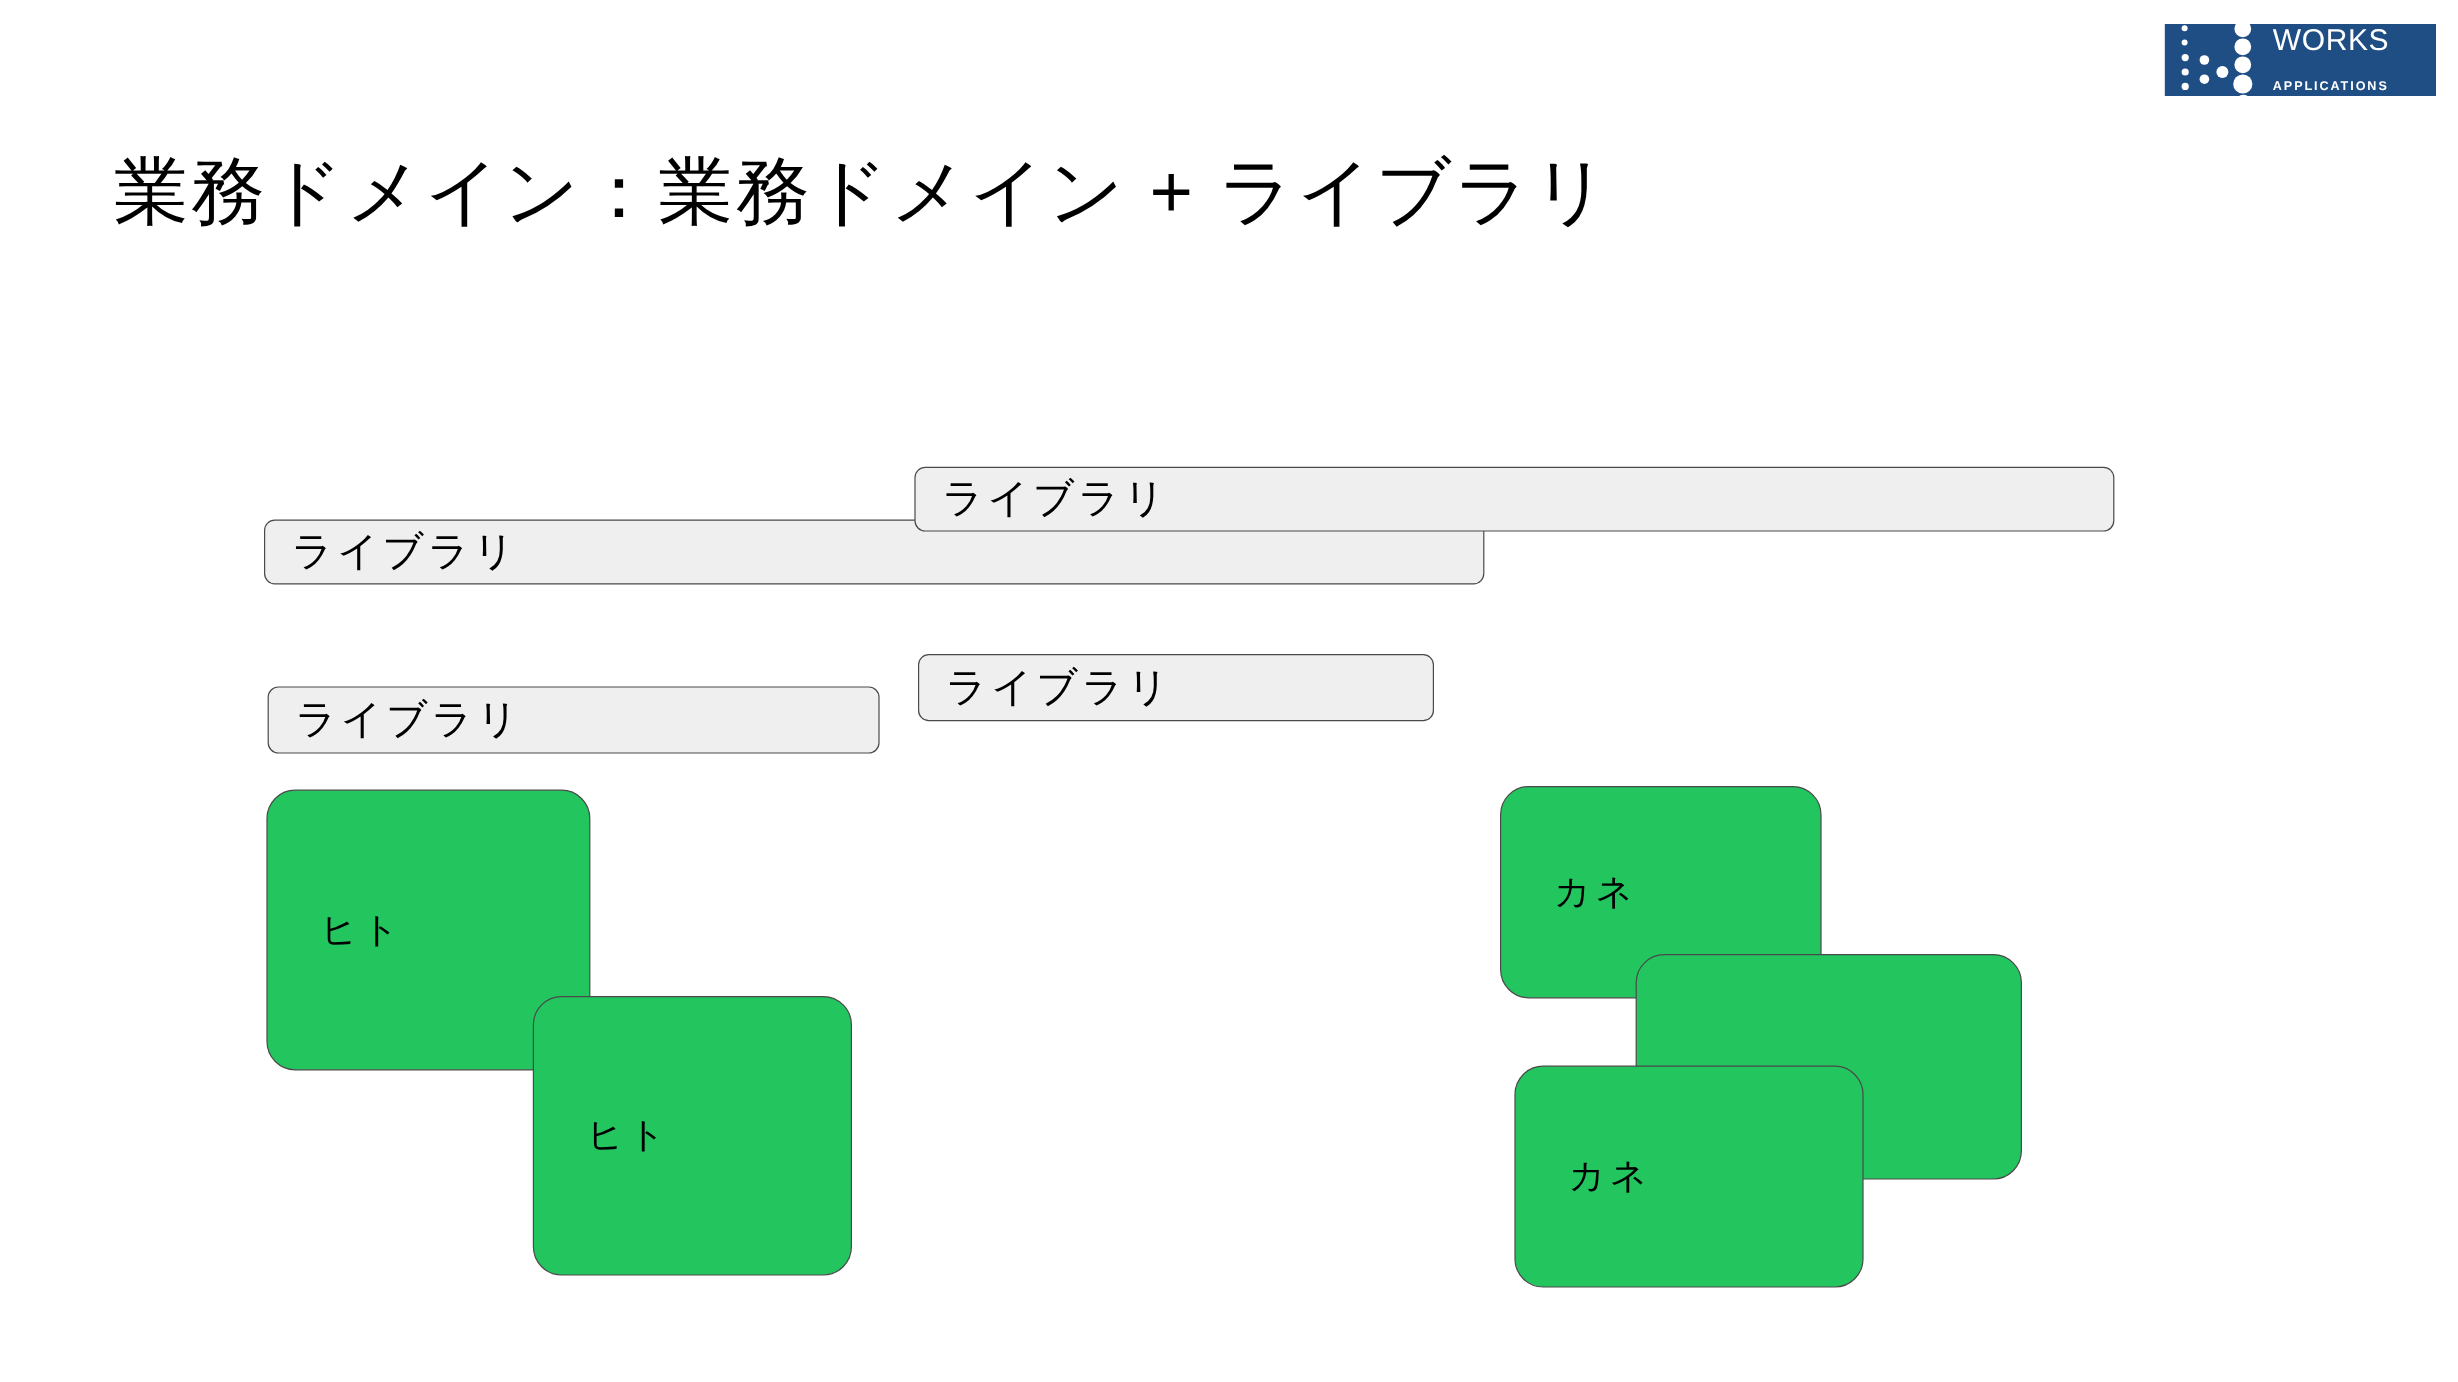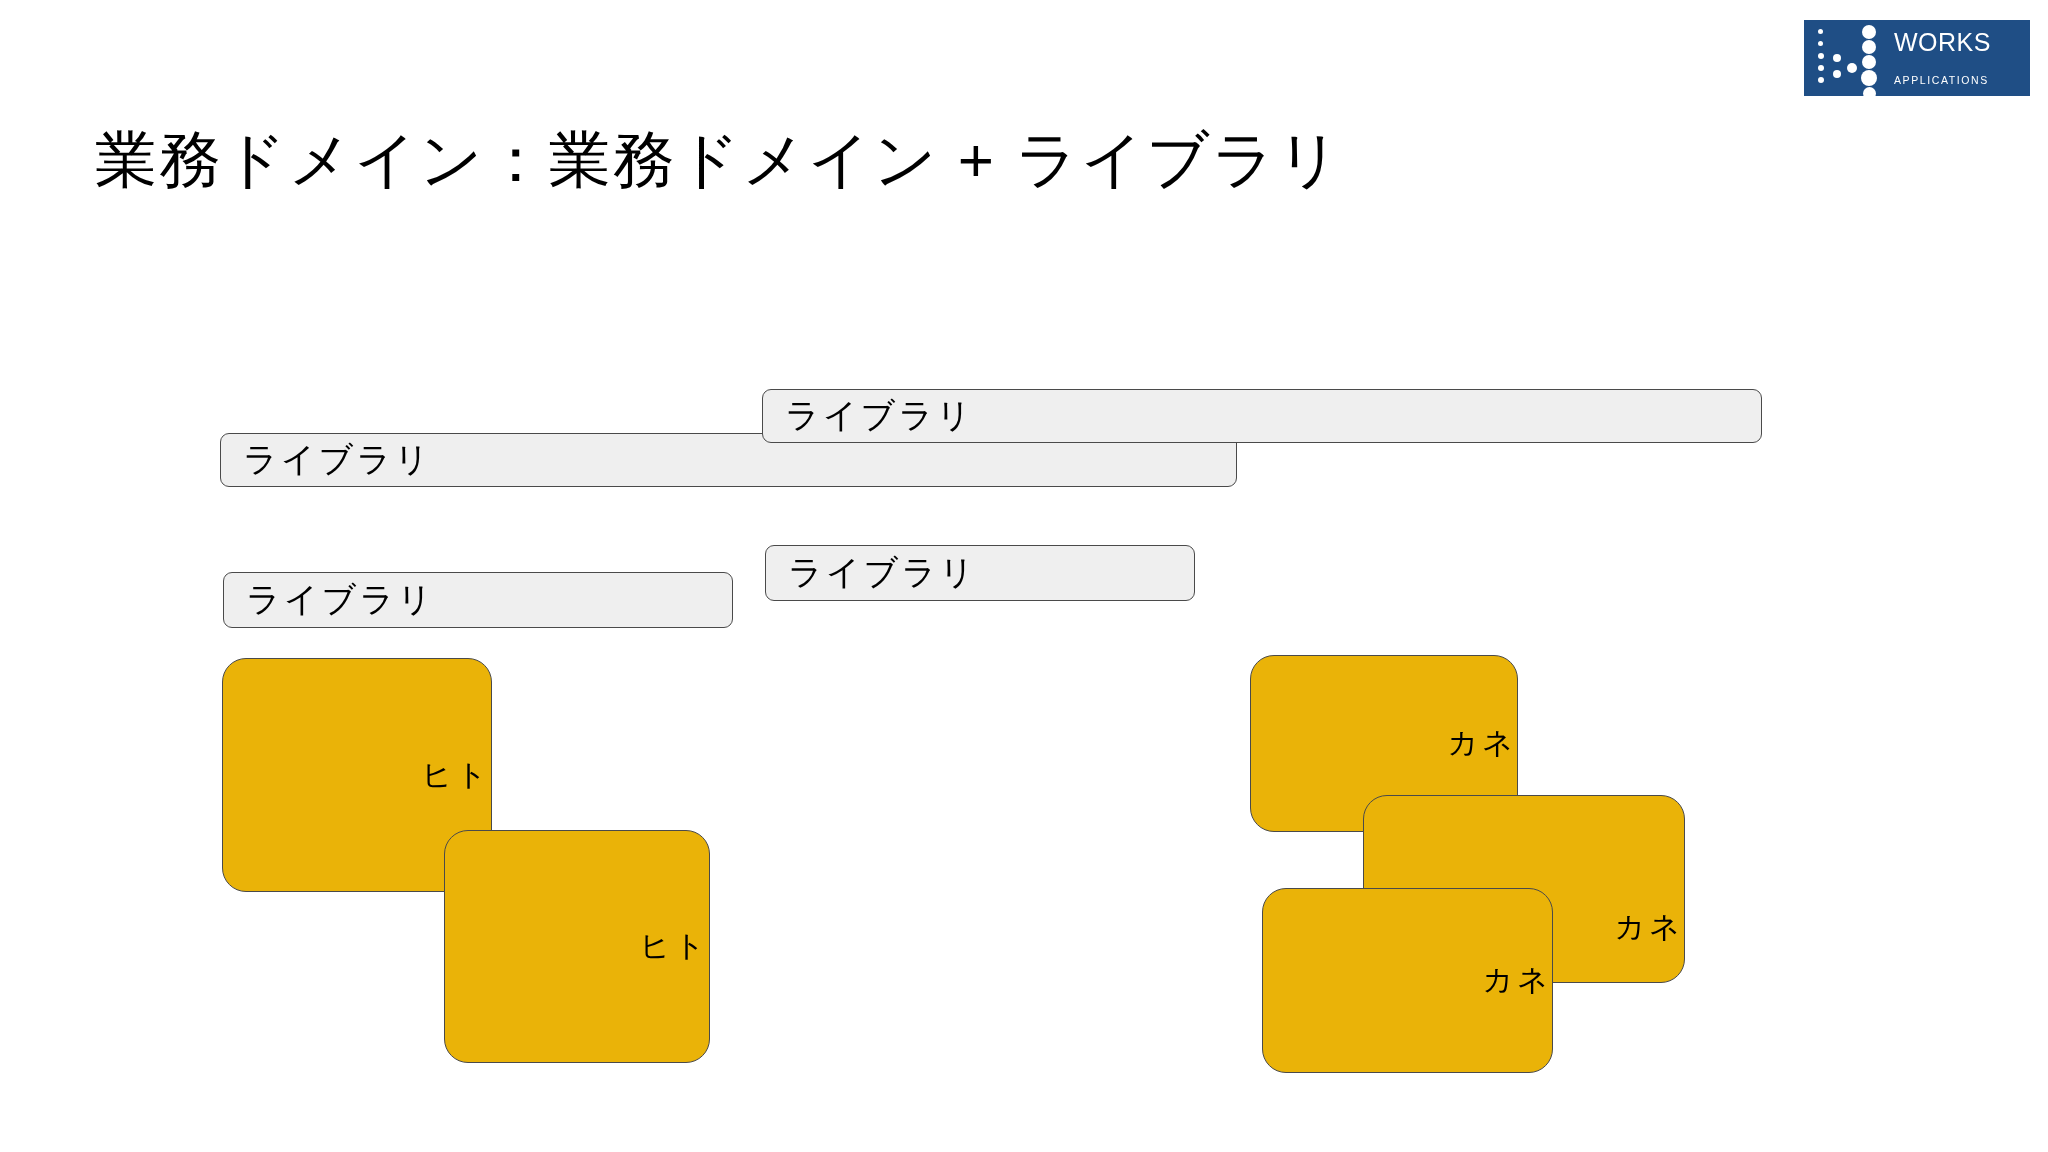--- a/index.html
+++ b/index.html
@@ -1,41 +1,41 @@
 <!DOCTYPE html>
 <html><head>
 <meta charset="utf-8">
 <style>
   html,body{margin:0;padding:0;background:#ffffff;}
   body{width:2048px;height:1152px;position:relative;overflow:hidden;
        font-family:"Liberation Sans","DejaVu Sans",sans-serif;color:#000;}
   .slide{position:absolute;inset:0;background:#fff;}
 
   
-  .logo{position:absolute;left:1804px;top:20px;width:226px;height:76px;
+  .logo{position:absolute;left:1804px;top:20px;width:226px;height:60px;
         background:#1F4E85;display:flex;align-items:center;}
   .logo-dots{position:relative;width:74px;height:66px;margin-left:12px;flex:none;}
   .logo-dots i{position:absolute;background:#ffffff;border-radius:50%;display:block;}
   .logo-words{margin-left:4px;display:flex;flex-direction:column;
               justify-content:center;line-height:1;}
   .logo-works{color:#ffffff;font-size:25px;letter-spacing:.5px;font-weight:400;}
-  .logo-apps{color:#ffffff;font-size:10.5px;letter-spacing:1.6px;font-weight:normal;margin-top:20px;}
+  .logo-apps{color:#ffffff;font-size:10.5px;letter-spacing:1.6px;font-weight:bold;margin-top:20px;}
 
   
   .title{position:absolute;left:95px;top:118px;font-size:62px;font-weight:400;
          letter-spacing:2px;white-space:nowrap;color:#000;}
 
   
   .lib{position:absolute;background:#EFEFEF;border:1.6px solid #4A4A4A;
        border-radius:9px;box-sizing:border-box;display:flex;align-items:center;}
   .lib span{font-size:34px;letter-spacing:3px;margin-left:22px;color:#000;}
 
-  .card{position:absolute;background:#eab308;border:1.6px solid #4A4A4A;
+  .card{position:absolute;background:#22c55e;border:1.6px solid #4A4A4A;
         border-radius:24px;box-sizing:border-box;display:flex;
-        align-items:center;justify-content:flex-end;padding-left:44px;}
+        align-items:center;justify-content:flex-start;padding-left:44px;}
   .card span{font-size:30px;letter-spacing:4px;color:#000;}
   .card.c-mono{border-radius:34px;}
   .card.c-kane2 span{position:relative;top:38px;}
 </style>
 </head>
 <body>
 
 <div class="slide">
 
   <div class="logo">

